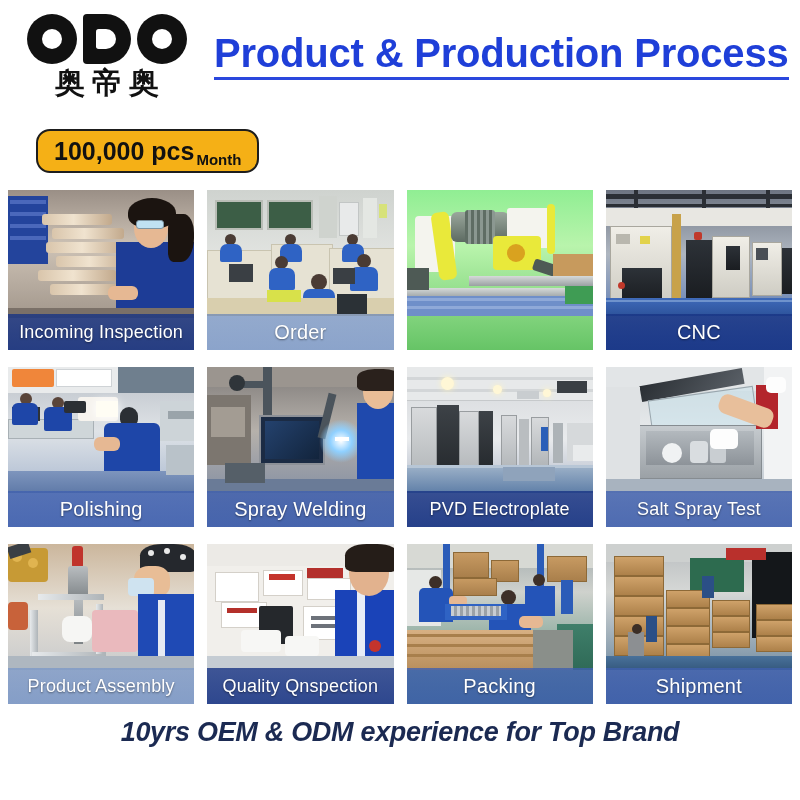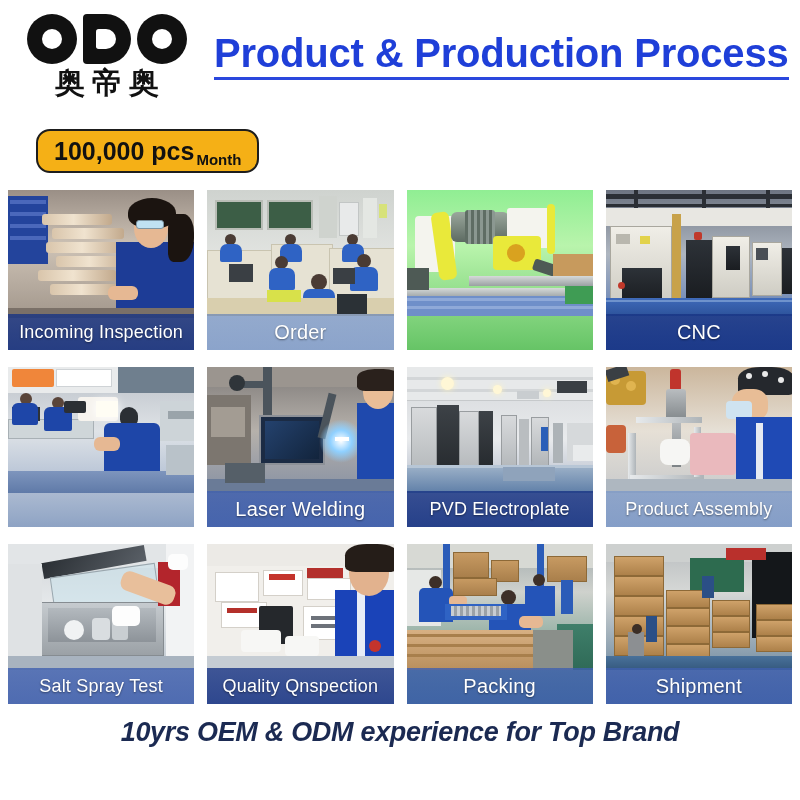--- a/index.html
+++ b/index.html
@@ -437,20 +437,21 @@
       <div class="sk" style="left:88px;top:34px;width:22px;height:16px;background:#fffdf4;box-shadow:0 0 10px #fff;"></div>
       <div class="sk" style="left:56px;top:34px;width:22px;height:12px;background:#2b2f34;border-radius:2px;"></div>
       <div class="sk hd" style="left:112px;top:40px;width:18px;height:18px;background:#2b2f34;border-radius:50% 50% 30% 30%;"></div>
       <div class="sk uni" style="left:96px; top:56px; width:56px;height:56px;"></div>
       <div class="sk" style="left:86px; top:70px;width:26px;height:14px;background:#e6b893;border-radius:6px;"></div>
       <div class="sk" style="left:152px;top:34px;width:48px;height:40px;background:#cdd4d8;"></div>
       <div class="sk" style="left:160px;top:44px;width:32px;height:8px;background:#9aa4aa;"></div>
       <div class="sk" style="left:0; top:104px;width:200px;height:22px;background:linear-gradient(to bottom,#7e95bd,#5f7aa8);"></div>
       <div class="sk" style="left:158px;top:78px;width:42px;height:30px;background:#b9c2c9;"></div>
     </div>
+    <div class="cap mid">Polishing</div>
   </div>
 
   <div class="cell">
     <div class="photo p-laser">
       <div class="sk" style="left:0; top:0;width:200px;height:20px;background:#9b958f;"></div>
       <div class="sk arm" style="left:56px;top:0; width:9px; height:54px;"></div>
       <div class="sk arm" style="left:30px;top:14px;width:34px;height:7px;"></div>
       <div class="sk" style="left:22px;top:8px;width:16px;height:16px;background:#2f353a;border-radius:50%;"></div>
       <div class="sk scr" style="left:52px; top:48px; width:66px;height:50px;"></div>
       <div class="sk" style="left:58px; top:54px;width:54px;height:38px;background:linear-gradient(135deg,#24426e,#12243c);"></div>
@@ -458,21 +459,21 @@
       <div class="sk spark" style="left:112px;top:52px;width:44px;height:44px;"></div>
       <div class="sk" style="left:128px;top:70px;width:14px;height:4px;background:#ffffff;"></div>
       <div class="sk uni" style="left:150px;top:36px; width:50px;height:90px;"></div>
       <div class="sk skin" style="left:156px;top:8px;  width:30px;height:34px;"></div>
       <div class="sk" style="left:150px;top:2px; width:44px;height:22px;background:#2a211c;border-radius:40% 40% 20% 20%;"></div>
       <div class="sk" style="left:0; top:28px;width:44px;height:70px;background:#7c766f;"></div>
       <div class="sk" style="left:4px; top:40px;width:34px;height:30px;background:#a39c93;"></div>
       <div class="sk" style="left:0; top:112px;width:200px;height:14px;background:#6a7b97;"></div>
       <div class="sk" style="left:18px;top:96px;width:40px;height:20px;background:#555f68;"></div>
     </div>
-    <div class="cap mid">Laser Welding</div>
+    <div class="cap mid">Spray Welding</div>
   </div>
 
   <div class="cell">
     <div class="photo p-pvd">
       <div class="sk ceil" style="left:0; top:0; width:200px;height:34px;"></div>
       <div class="sk" style="left:0; top:10px;width:200px;height:3px;background:#d3d6d8;"></div>
       <div class="sk" style="left:0; top:22px;width:200px;height:3px;background:#d3d6d8;"></div>
       <div class="sk lamp" style="left:34px; top:10px; width:13px;height:13px;"></div>
       <div class="sk lamp" style="left:86px; top:18px; width:9px; height:9px;"></div>
       <div class="sk lamp" style="left:136px;top:22px; width:8px; height:8px;"></div>
@@ -487,20 +488,42 @@
       <div class="sk cham" style="left:124px;top:50px; width:18px;height:50px;"></div>
       <div class="sk" style="left:146px;top:56px;width:10px;height:40px;background:#adb3b7;"></div>
       <div class="sk" style="left:160px;top:56px;width:40px;height:38px;background:#d6d9db;"></div>
       <div class="sk" style="left:134px;top:60px;width:7px; height:24px;background:#2a5fb8;"></div>
       <div class="sk" style="left:166px;top:78px;width:30px;height:16px;background:#e9ebec;"></div>
       <div class="sk floor" style="left:0; top:98px;width:200px;height:28px;"></div>
       <div class="sk" style="left:0; top:98px;width:200px;height:3px;background:#b7c6d6;"></div>
       <div class="sk" style="left:96px;top:100px;width:52px;height:14px;background:#8fa3bb;"></div>
     </div>
     <div class="cap dark small">PVD Electroplate</div>
+  </div>
+
+  <div class="cell">
+    <div class="photo p-salt">
+      <div class="sk" style="left:0; top:0;width:200px;height:24px;background:#e2e5e7;"></div>
+      <div class="sk lid" style="left:34px; top:10px; width:104px;height:16px;transform:rotate(-10deg);"></div>
+      <div class="sk glassl" style="left:44px; top:26px; width:106px;height:40px;transform:rotate(-8deg);"></div>
+      <div class="sk box" style="left:32px; top:58px; width:124px;height:54px;"></div>
+      <div class="sk" style="left:40px; top:64px;width:108px;height:34px;background:linear-gradient(to bottom,#b3b9be,#8d9399);"></div>
+      <div class="sk" style="left:56px; top:76px;width:20px;height:20px;background:#f0f2f3;border-radius:50%;"></div>
+      <div class="sk" style="left:84px; top:74px;width:18px;height:22px;background:#d9dde0;border-radius:4px;"></div>
+      <div class="sk" style="left:104px;top:78px;width:16px;height:18px;background:#c9ced2;border-radius:3px;"></div>
+      <div class="sk" style="left:20px; top:64px;width:14px;height:10px;background:#9aa0a5;border-radius:3px;"></div>
+      <div class="sk coat" style="left:158px;top:0;  width:42px;height:126px;"></div>
+      <div class="sk red" style="left:150px;top:18px; width:22px;height:44px;"></div>
+      <div class="sk arm" style="left:112px;top:34px; width:56px;height:20px;transform:rotate(20deg);"></div>
+      <div class="sk glove" style="left:104px;top:62px; width:28px;height:20px;"></div>
+      <div class="sk glove" style="left:160px;top:10px; width:20px;height:16px;"></div>
+      <div class="sk" style="left:0; top:20px;width:34px;height:96px;background:#dfe2e4;"></div>
+      <div class="sk" style="left:0; top:112px;width:200px;height:14px;background:#a8b3bf;"></div>
+    </div>
+    <div class="cap mid small">Salt Spray Test</div>
   </div>
 
   <div class="cell">
     <div class="photo p-asm">
       <div class="sk gold" style="left:0; top:4px; width:40px;height:34px;border-radius:4px;"></div>
       <div class="sk" style="left:4px; top:8px;width:10px;height:10px;background:#e0b450;border-radius:50%;"></div>
       <div class="sk" style="left:20px;top:14px;width:10px;height:10px;background:#e0b450;border-radius:50%;"></div>
       <div class="sk" style="left:0; top:0;width:22px;height:12px;background:#3a3f44;transform:rotate(-18deg);"></div>
       <div class="sk red" style="left:64px; top:2px;  width:11px;height:22px;"></div>
       <div class="sk tool" style="left:60px; top:22px; width:20px;height:34px;border-radius:3px;"></div>
@@ -516,42 +539,20 @@
       <div class="sk" style="left:156px;top:4px;width:6px;height:6px;background:#e9e9e9;border-radius:50%;"></div>
       <div class="sk" style="left:172px;top:10px;width:6px;height:6px;background:#e9e9e9;border-radius:50%;"></div>
       <div class="sk" style="left:126px;top:22px;width:36px;height:32px;background:#e8bd96;border-radius:40%;"></div>
       <div class="sk mask" style="left:120px;top:34px;width:26px;height:18px;"></div>
       <div class="sk uni" style="left:130px;top:50px; width:70px;height:76px;"></div>
       <div class="sk" style="left:150px;top:56px;width:7px; height:70px;background:#e6eaf2;"></div>
       <div class="sk" style="left:0; top:112px;width:200px;height:14px;background:#aeb7c0;"></div>
       <div class="sk" style="left:0; top:58px;width:20px;height:28px;background:#c8623a;border-radius:4px;"></div>
     </div>
     <div class="cap light small">Product Assembly</div>
-  </div>
-
-  <div class="cell">
-    <div class="photo p-salt">
-      <div class="sk" style="left:0; top:0;width:200px;height:24px;background:#e2e5e7;"></div>
-      <div class="sk lid" style="left:34px; top:10px; width:104px;height:16px;transform:rotate(-10deg);"></div>
-      <div class="sk glassl" style="left:44px; top:26px; width:106px;height:40px;transform:rotate(-8deg);"></div>
-      <div class="sk box" style="left:32px; top:58px; width:124px;height:54px;"></div>
-      <div class="sk" style="left:40px; top:64px;width:108px;height:34px;background:linear-gradient(to bottom,#b3b9be,#8d9399);"></div>
-      <div class="sk" style="left:56px; top:76px;width:20px;height:20px;background:#f0f2f3;border-radius:50%;"></div>
-      <div class="sk" style="left:84px; top:74px;width:18px;height:22px;background:#d9dde0;border-radius:4px;"></div>
-      <div class="sk" style="left:104px;top:78px;width:16px;height:18px;background:#c9ced2;border-radius:3px;"></div>
-      <div class="sk" style="left:20px; top:64px;width:14px;height:10px;background:#9aa0a5;border-radius:3px;"></div>
-      <div class="sk coat" style="left:158px;top:0;  width:42px;height:126px;"></div>
-      <div class="sk red" style="left:150px;top:18px; width:22px;height:44px;"></div>
-      <div class="sk arm" style="left:112px;top:34px; width:56px;height:20px;transform:rotate(20deg);"></div>
-      <div class="sk glove" style="left:104px;top:62px; width:28px;height:20px;"></div>
-      <div class="sk glove" style="left:160px;top:10px; width:20px;height:16px;"></div>
-      <div class="sk" style="left:0; top:20px;width:34px;height:96px;background:#dfe2e4;"></div>
-      <div class="sk" style="left:0; top:112px;width:200px;height:14px;background:#a8b3bf;"></div>
-    </div>
-    <div class="cap mid small">Salt Spray Test</div>
   </div>
 
   <div class="cell">
     <div class="photo p-qc">
       <div class="sk" style="left:0; top:0;width:200px;height:22px;background:#eceae6;"></div>
       <div class="sk tbl" style="left:0; top:22px;width:200px;height:104px;"></div>
       <div class="sk card" style="left:8px;  top:28px; width:44px;height:30px;"></div>
       <div class="sk card" style="left:56px; top:26px; width:40px;height:26px;"></div>
       <div class="sk cardr" style="left:100px;top:24px; width:36px;height:10px;"></div>
       <div class="sk card" style="left:100px;top:34px; width:44px;height:22px;"></div>

